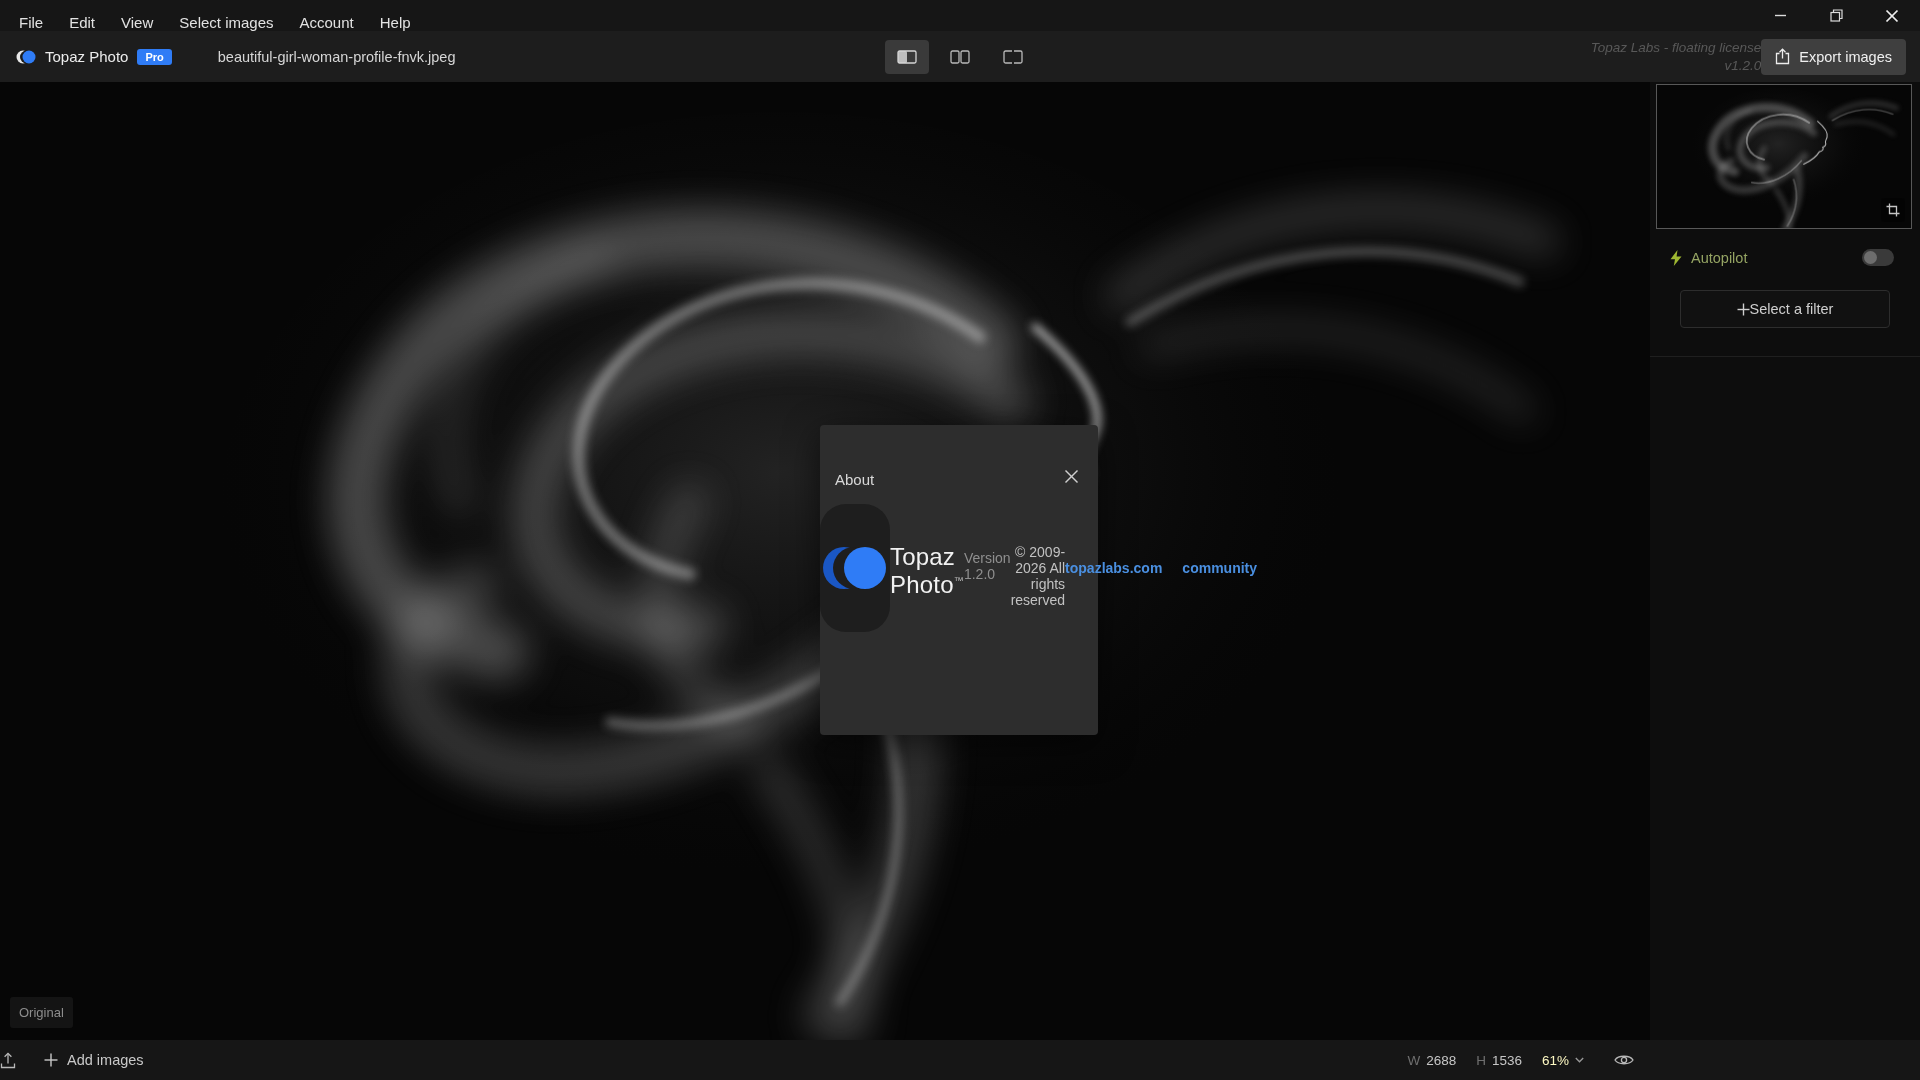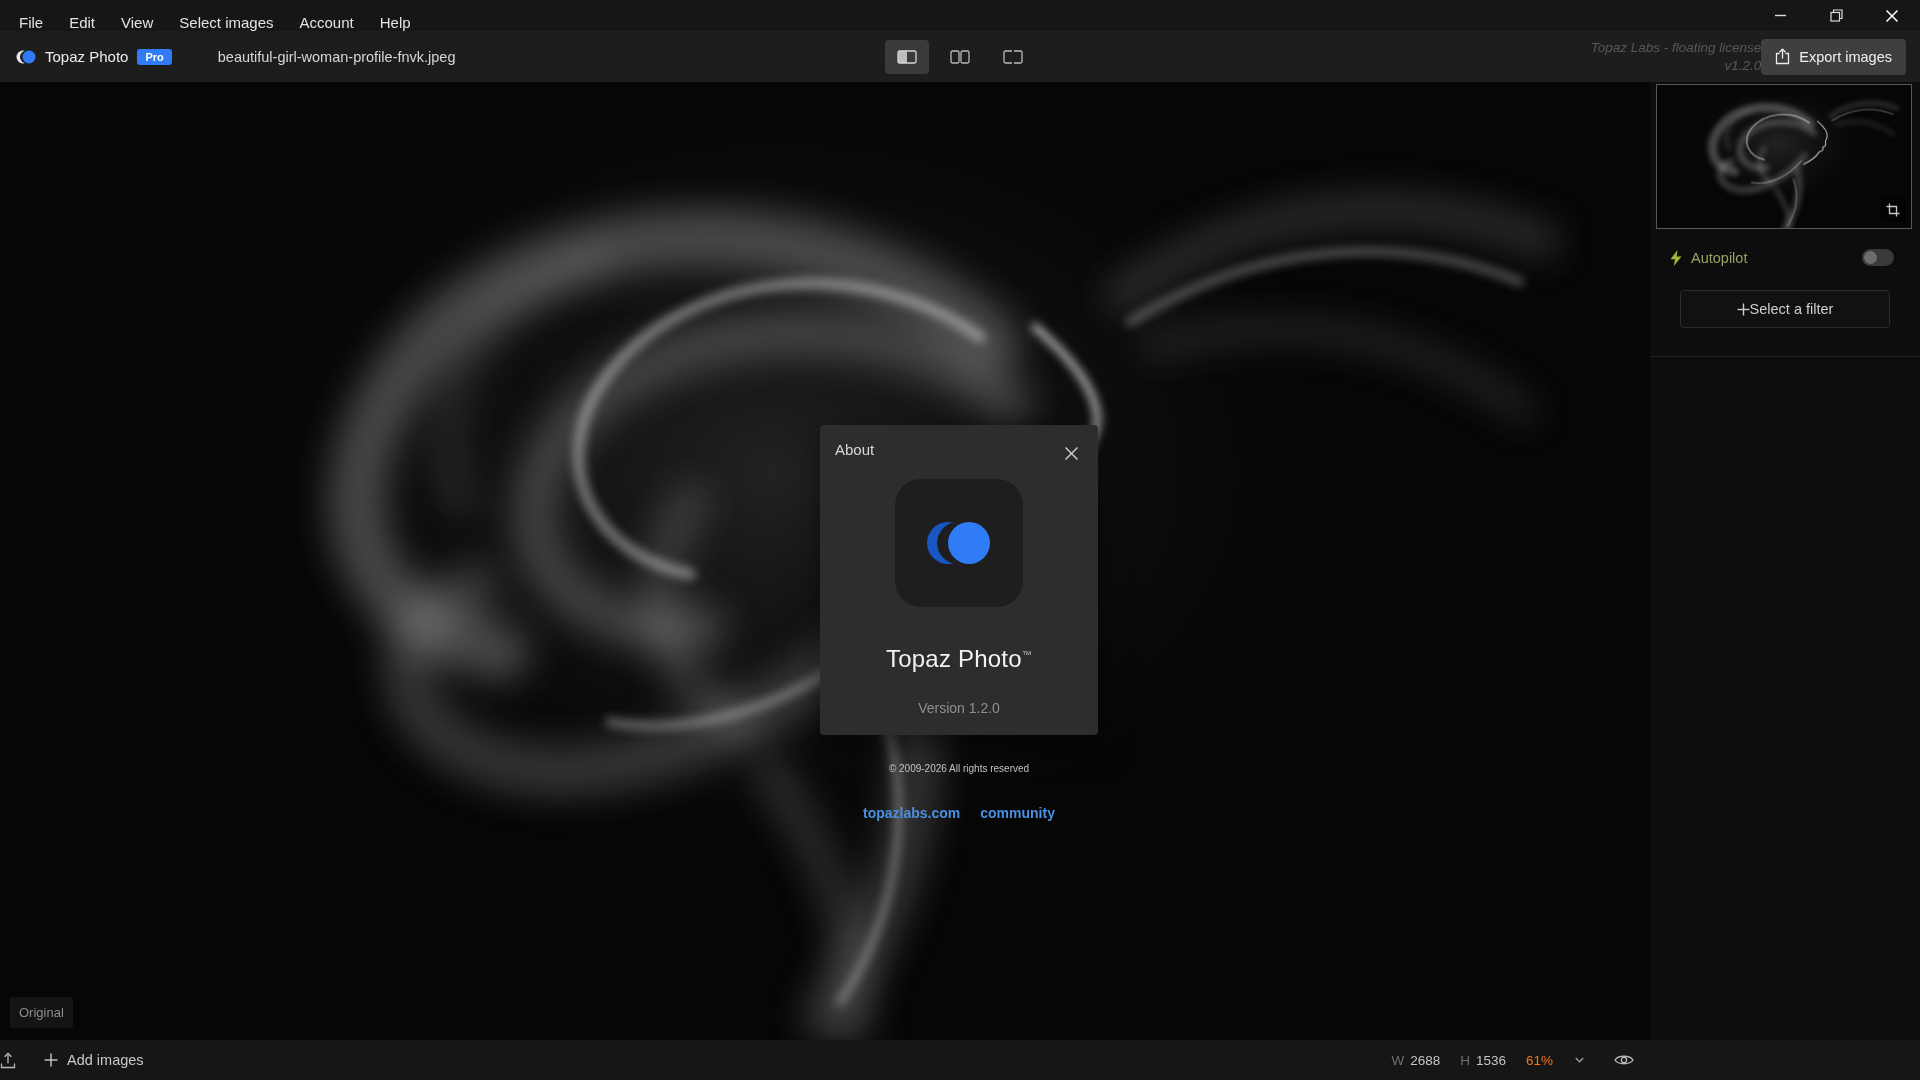--- a/index.html
+++ b/index.html
@@ -58,37 +58,37 @@
   .sidebar-divider { margin-top: 28px; border-bottom: 1px solid #1f1f1f; }
 
   
   .bottom-bar { height: 40px; background: #161616; display: flex; align-items: center; position: relative; }
   .bb-left { display: flex; align-items: center; gap: 28px; padding-left: 0; }
   .add-images { display: flex; align-items: center; gap: 9px; color: #c9c9c9; font-size: 14.5px; }
   .bb-right { position: absolute; right: 286px; display: flex; align-items: center; gap: 20px; }
   .dim-pair { display: flex; align-items: center; gap: 6px; font-size: 13.5px; }
   .dim-label { color: #6f6f6f; }
   .dim-value { color: #c6c6c6; }
-  .zoom-ctl { display: flex; align-items: center; gap: 22px; color: #f97316; font-size: 13.5px; }
+  .zoom-ctl { display: flex; align-items: center; gap: 6px; color: #fef9c3; font-size: 13.5px; }
 
   
   .dialog { position: absolute; left: 820px; top: 425px; width: 278px; height: 310px;
             background: #2d2d2d; border-radius: 4px; z-index: 10;
             box-shadow: 0 10px 34px rgba(0,0,0,.55); }
-  .dialog-header { display: flex; align-items: flex-start; height: 42px; padding: 16px 15px; }
+  .dialog-header { display: flex; align-items: flex-end; height: 42px; padding: 4px 15px; margin-top: 25px; }
   .dialog-title { font-size: 15px; color: #d8d8d8; }
   .dialog-close { margin-left: auto; width: 24px; height: 24px; display: flex;
                   align-items: center; justify-content: center; color: #cfcfcf; }
-  .dialog-body { display: flex; flex-direction: column; align-items: center; gap: 20px; }
+  .dialog-body { display: flex; flex-direction: row; align-items: center; }
   .logo-tile { width: 128px; height: 128px; background: #1e1e1e; border-radius: 26px;
                margin-top: 12px; display: flex; align-items: center; justify-content: center; }
   .dlg-app-name { margin-top: 18px; font-size: 24px; color: #f2f2f2; letter-spacing: .2px; }
   .dlg-tm { font-size: 10px; color: #bdbdbd; vertical-align: super; }
   .dlg-version { margin-top: 7px; font-size: 14px; color: #8f8f8f; }
-  .dlg-copyright { margin-top: 27px; font-size: 10px; color: #c2c2c2; }
+  .dlg-copyright { margin-top: 27px; font-size: 14px; color: #c2c2c2; text-align: right; }
   .dlg-links { margin-top: 11px; display: flex; gap: 20px; }
   .dlg-link { font-size: 14px; color: #4a8fe0; font-weight: bold; text-decoration: none; }
 
   svg { display: block; }
 </style>
 </head>
 <body>
 
 <svg width="0" height="0" style="position:absolute" aria-hidden="true">
   <defs>

